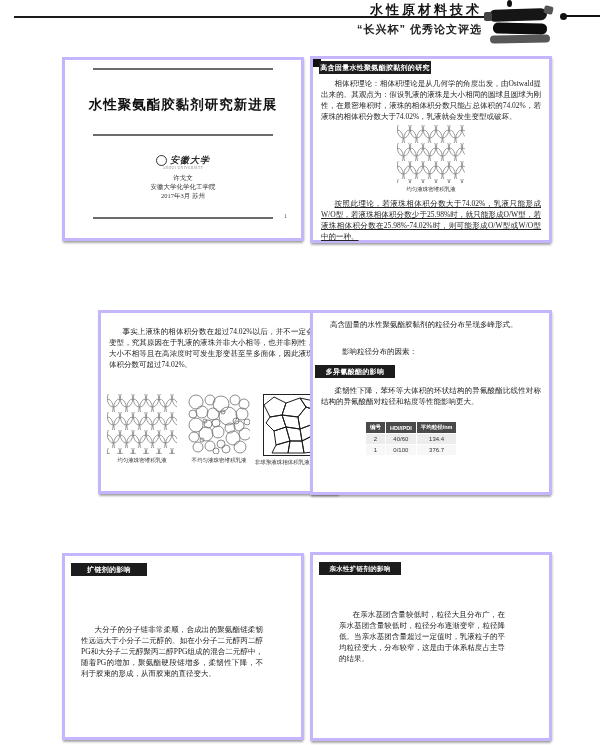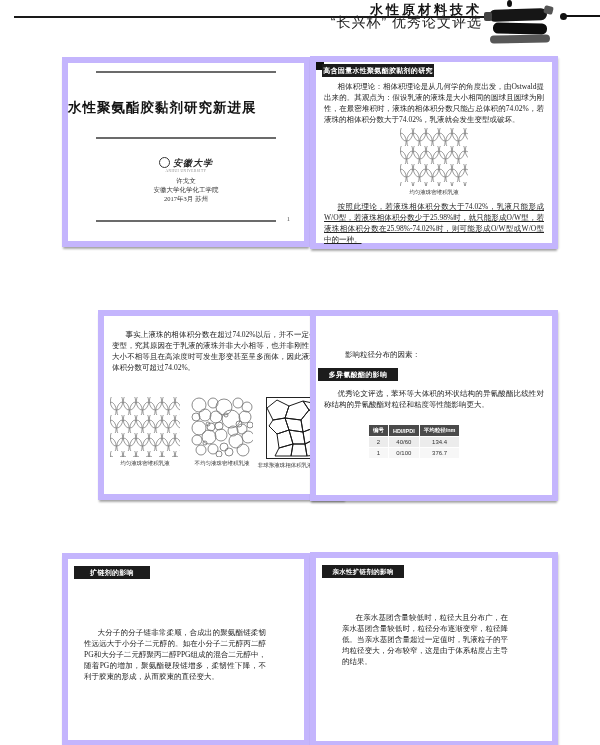--- a/index.html
+++ b/index.html
@@ -3,54 +3,54 @@
 <meta charset="utf-8">
 <style>
   html,body{margin:0;padding:0;background:#fafafa;}
   .page{position:relative;width:600px;height:745px;background:#ffffff;overflow:hidden;
         font-family:"Liberation Serif",serif;color:#1d1d1d;}
 
   
   .hdr-title{position:absolute;top:1px;right:118px;font-size:13px;font-weight:bold;
              letter-spacing:3px;color:#141414;font-family:"Liberation Sans",sans-serif;}
   .hdr-rule{position:absolute;top:16px;left:14px;width:474px;height:2px;background:#1a1a1a;}
-  .hdr-sub{position:absolute;top:14px;right:118px;font-size:14px;font-weight:normal;
+  .hdr-sub{position:absolute;top:22px;right:118px;font-size:11px;font-weight:bold;
            letter-spacing:1px;color:#222;font-family:"Liberation Sans",sans-serif;}
   .stamp{position:absolute;top:0;left:486px;width:72px;height:44px;}
   .stamp .dot-top{position:absolute;left:21px;top:0;width:5px;height:7px;border-radius:50%;background:#101010;}
   .stamp .b1{position:absolute;left:3px;top:9px;width:58px;height:12px;background:#161616;border-radius:6px;transform:rotate(-2deg);}
   .stamp .b2{position:absolute;left:7px;top:23px;width:54px;height:11px;background:#0d0d0d;border-radius:5px;transform:rotate(1deg);}
   .stamp .b3{position:absolute;left:4px;top:35px;width:60px;height:8px;background:#3a3a3a;border-radius:4px;opacity:.85;transform:rotate(-1deg);}
   .stamp .s1{position:absolute;left:58px;top:6px;width:9px;height:8px;background:#555;border-radius:2px;transform:rotate(14deg);}
   .stamp .s2{position:absolute;left:-2px;top:12px;width:8px;height:9px;background:#444;border-radius:2px;}
   .hdr-bullet{position:absolute;top:13px;left:560px;width:7px;height:7px;border-radius:50%;background:#111;}
   .hdr-tail{position:absolute;top:15px;left:566px;width:34px;height:2px;background:#111;}
 
   
-  .slide{position:absolute;background:#fff;border:6px solid #c4b5fd;
+  .slide{position:absolute;background:#fff;border:3px solid #c4b5fd;
          box-shadow:0 3px 2px -1px rgba(0,0,0,.32),2px 1px 2px -1px rgba(0,0,0,.14);}
   #s1{left:62px;top:57px;width:236px;height:178px;}
   #s2{left:310px;top:56px;width:236px;height:181px;}
   #s3{left:62px;top:310px;width:236px;height:178px;margin-left:36px;}
   #s4{left:310px;top:310px;width:236px;height:179px;}
   #s5{left:62px;top:553px;width:236px;height:181px;}
   #s6{left:310px;top:552px;width:236px;height:183px;}
 
   .para{position:absolute;font-size:7.5px;line-height:11px;text-align:justify;
         color:#242424;text-indent:1.8em;}
   .bar{position:absolute;background:#1c1c1c;color:#fff;font-family:"Liberation Sans",sans-serif;
        font-size:7px;font-weight:bold;line-height:13px;height:13px;text-align:center;
        letter-spacing:.3px;white-space:nowrap;overflow:hidden;}
 
   
   .s1rule{position:absolute;left:28px;width:180px;height:2px;background:#6b6b6b;}
-  .s1title{position:absolute;top:36px;left:0;width:100%;text-align:left;font-size:13.5px;
+  .s1title{position:absolute;top:36px;left:0;width:100%;text-align:center;font-size:13.5px;
            font-weight:bold;letter-spacing:1px;color:#111;}
   .sealrow{position:absolute;top:94px;left:0;width:100%;display:flex;justify-content:center;
-           gap:3px;}
+           align-items:center;gap:3px;}
   .sealring{width:11px;height:11px;border:1.4px solid #333;border-radius:50%;box-sizing:border-box;}
   .sealname{font-size:9px;font-style:italic;font-weight:bold;color:#2a2a2a;letter-spacing:1px;}
   .sealsub{position:absolute;top:106px;left:0;width:100%;text-align:center;font-size:3.5px;
            color:#888;letter-spacing:.5px;}
   .s1meta{position:absolute;left:0;width:100%;text-align:center;font-size:6.5px;color:#333;line-height:8px;}
   .s1page{position:absolute;right:14px;top:152px;font-size:6.5px;color:#555;}
   .cap{font-size:5.5px;color:#333;text-align:center;white-space:nowrap;}
   #s2 .fig{position:absolute;top:66px;left:84px;width:68px;height:58px;}
   #s2 .figcap{position:absolute;top:127px;left:0;width:100%;}
   .figrow{position:absolute;top:81px;left:4px;width:228px;display:flex;justify-content:space-between;}
@@ -191,23 +191,24 @@
             <path d="M26 46 L38 46 L40 58 L24 58 Z"></path>
             <path d="M38 46 L50 40 L62 36 L58 56 L40 58 Z"></path>
           </g>
         </svg>
         <div class="cap">非球形液珠相体积乳液（不稳定）</div>
       </div>
     </div>
   </div>
 
   <div class="slide" id="s4">
+    <div class="para" style="left:8px;top:6px;width:220px;text-indent:1.2em;">高含固量的水性聚氨酯胶黏剂的粒径分布呈现多峰形式。</div>
     <div class="para" style="left:20px;top:33px;width:220px;text-indent:1.2em;">影响粒径分布的因素：</div>
     <div class="bar" style="left:2px;top:52px;width:80px;">多异氰酸酯的影响</div>
-    <div class="para" style="left:8px;top:72px;width:220px;">优秀论文评选，苯环等大体积的环状结构的异氰酸酯比线性对称结构的异氰酸酯对粒径和粘度等性能影响更大。</div>
+    <div class="para" style="left:8px;top:72px;width:220px;">柔韧性下降，苯环等大体积的环状结构的异氰酸酯比线性对称结构的异氰酸酯对粒径和粘度等性能影响更大。</div>
     <table class="ptable">
       <thead>
         <tr>
           <th>编号</th>
           <th>HDI/IPDI</th>
           <th>平均粒径/nm</th>
         </tr>
       </thead>
       <tbody>
         <tr class="r0">

